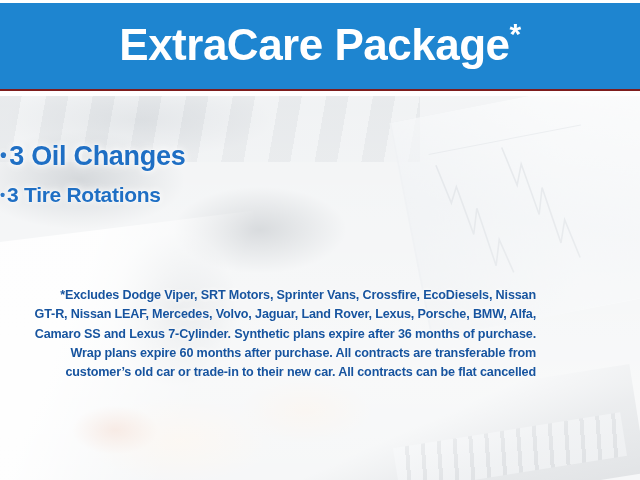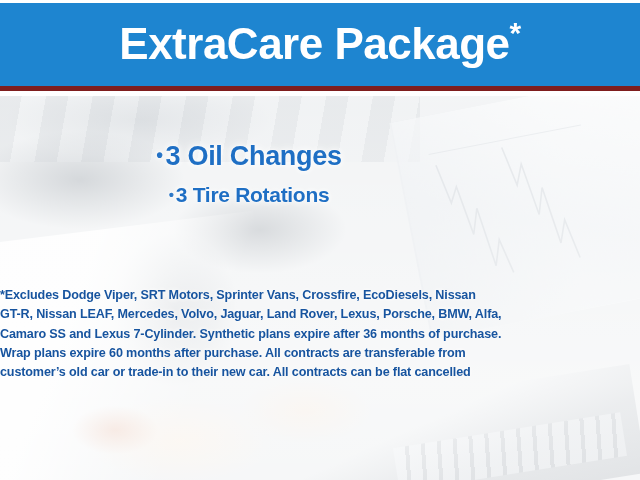--- a/index.html
+++ b/index.html
@@ -123,21 +123,21 @@
     left: 0; top: 0;
     width: 640px; height: 3px;
     background: #ffffff;
   }
   .header-bar {
     position: absolute;
     left: 0; top: 3px;
     width: 640px;
     height: 88px;
     background: #1e85d0;
-    border-bottom: 5px solid #7f1d1d;
+    border-bottom: 2px solid #7f1d1d;
     box-sizing: border-box;
     display: flex;
     align-items: center;
     justify-content: center;
   }
   .header-title {
     color: #ffffff;
     font-size: 44px;
     font-weight: bold;
     letter-spacing: -0.5px;
@@ -159,21 +159,21 @@
   }
 
   
   .bullets {
     position: absolute;
     left: 0;
     top: 136px;
     width: 640px;
     padding-right: 142px;
     box-sizing: border-box;
-    text-align: center;
+    text-align: left;
   }
   .bullet-line {
     color: #1f6fc4;
     font-weight: bold;
     white-space: nowrap;
     letter-spacing: -0.3px;
     text-shadow:
       0 0 6px rgba(255,255,255,0.95),
       0 0 12px rgba(255,255,255,0.85),
       0 0 2px rgba(255,255,255,1);
@@ -186,21 +186,21 @@
   .bl-1 { font-size: 27px; line-height: 38px; }
   .bl-2 { font-size: 21px; line-height: 40px; }
   .bl-3 { font-size: 32px; line-height: 42px; margin-right: -57px; }
 
   
   .fineprint {
     position: absolute;
     left: 0;
     top: 286px;
     width: 536px;
-    text-align: left;
+    text-align: right;
     color: #17549f;
     font-size: 12.6px;
     font-weight: bold;
     line-height: 19.3px;
     letter-spacing: -0.15px;
     text-shadow:
       0 0 5px rgba(255,255,255,0.95),
       0 0 9px rgba(255,255,255,0.80);
   }
   .fineprint .fp-line { display: block; white-space: nowrap; }

